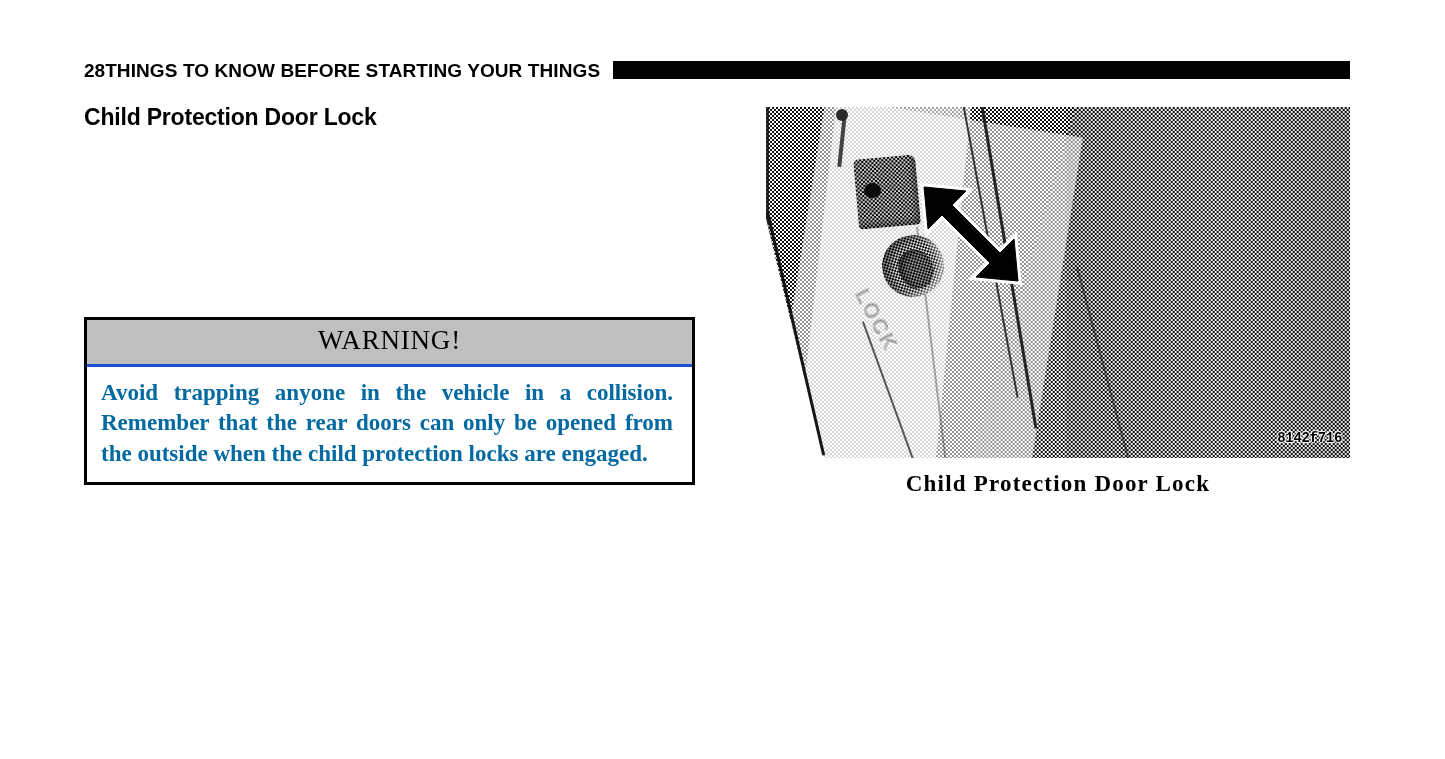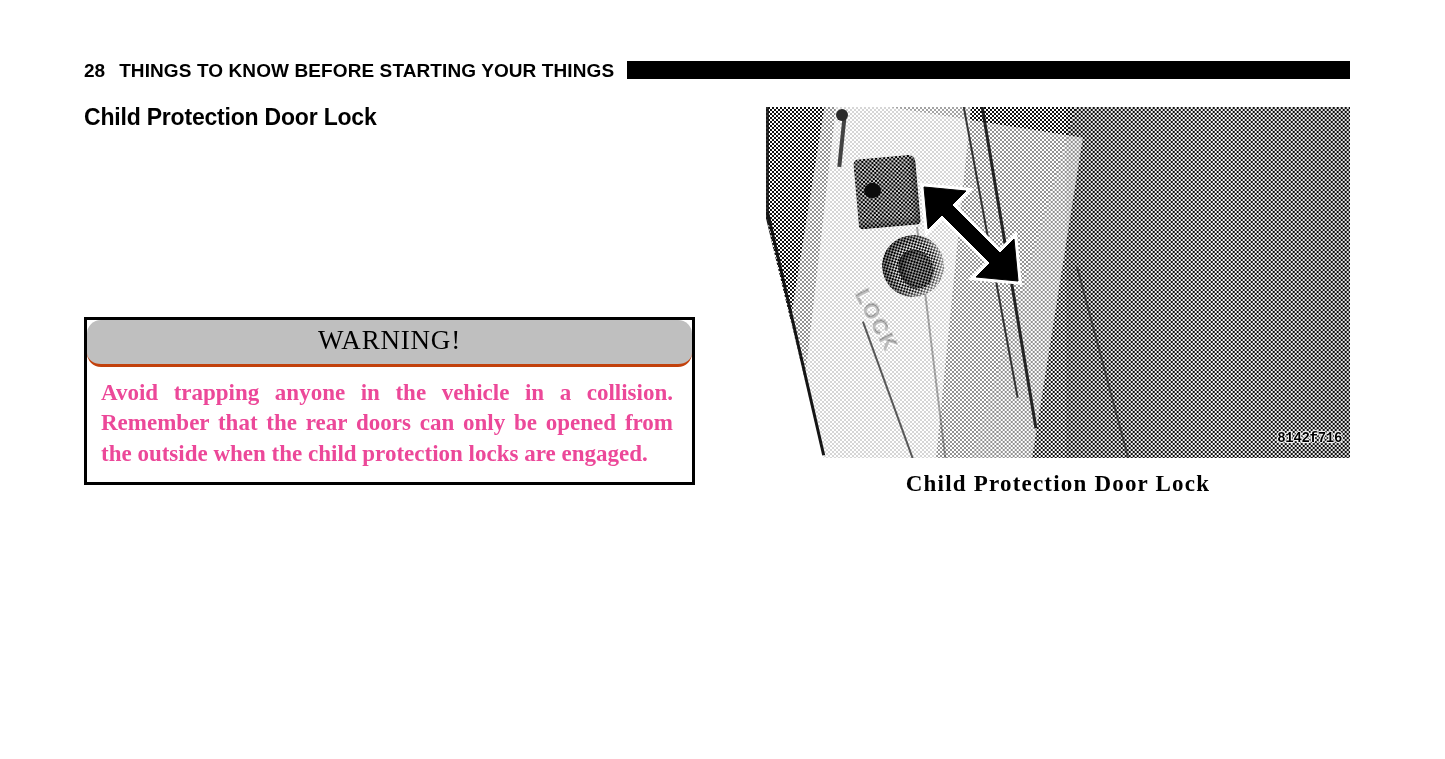--- a/index.html
+++ b/index.html
@@ -24,21 +24,20 @@
     height: 28px;
     display: flex;
     align-items: center;
   }
   .page-number {
     font-family: "Liberation Sans", sans-serif;
     font-weight: bold;
     font-size: 19px;
     color: #000;
     letter-spacing: 0px;
-    margin-right: 14px;
     line-height: 1;
   }
   .header-title {
     font-family: "Liberation Sans", sans-serif;
     font-weight: bold;
     font-size: 19px;
     color: #000;
     letter-spacing: 0.1px;
     white-space: nowrap;
     line-height: 1;
@@ -82,36 +81,35 @@
     position: absolute;
     left: 84px;
     top: 317px;
     width: 611px;
     border: 3px solid #000;
     box-sizing: border-box;
     background: #fff;
   }
   .warning-header {
     background: #bfbfbf;
-    border-bottom: 3px solid #c2410c;
+    border-bottom: 3px solid #1d4ed8;
     text-align: center;
     font-family: "Liberation Serif", serif;
     font-size: 27px;
     letter-spacing: 0.8px;
     color: #000;
     padding: 6px 0 8px 0;
     line-height: 1.1;
-    border-radius: 14px;
   }
   .warning-body {
     font-family: "Liberation Serif", serif;
     font-weight: bold;
     font-size: 23px;
     line-height: 30.5px;
-    color: #ec4899;
+    color: #0369a1;
     text-align: justify;
     text-justify: inter-word;
     padding: 11px 19px 13px 14px;
   }
   .warning-body p { margin: 0; }
 
   
   .figure {
     position: absolute;
     left: 766px;

